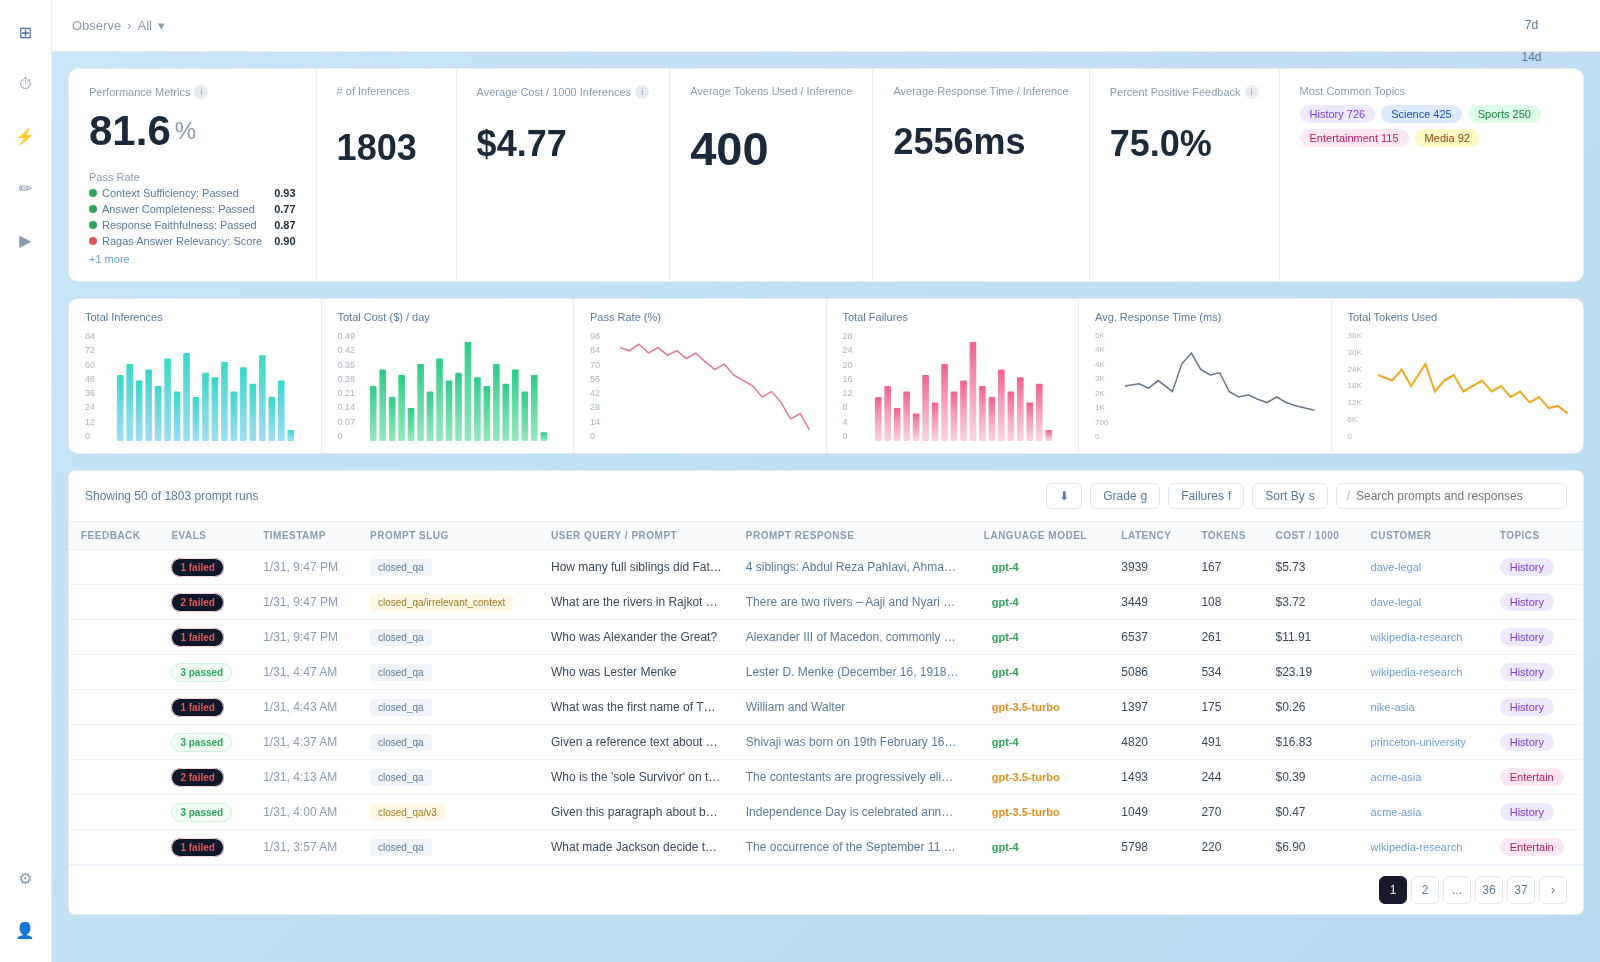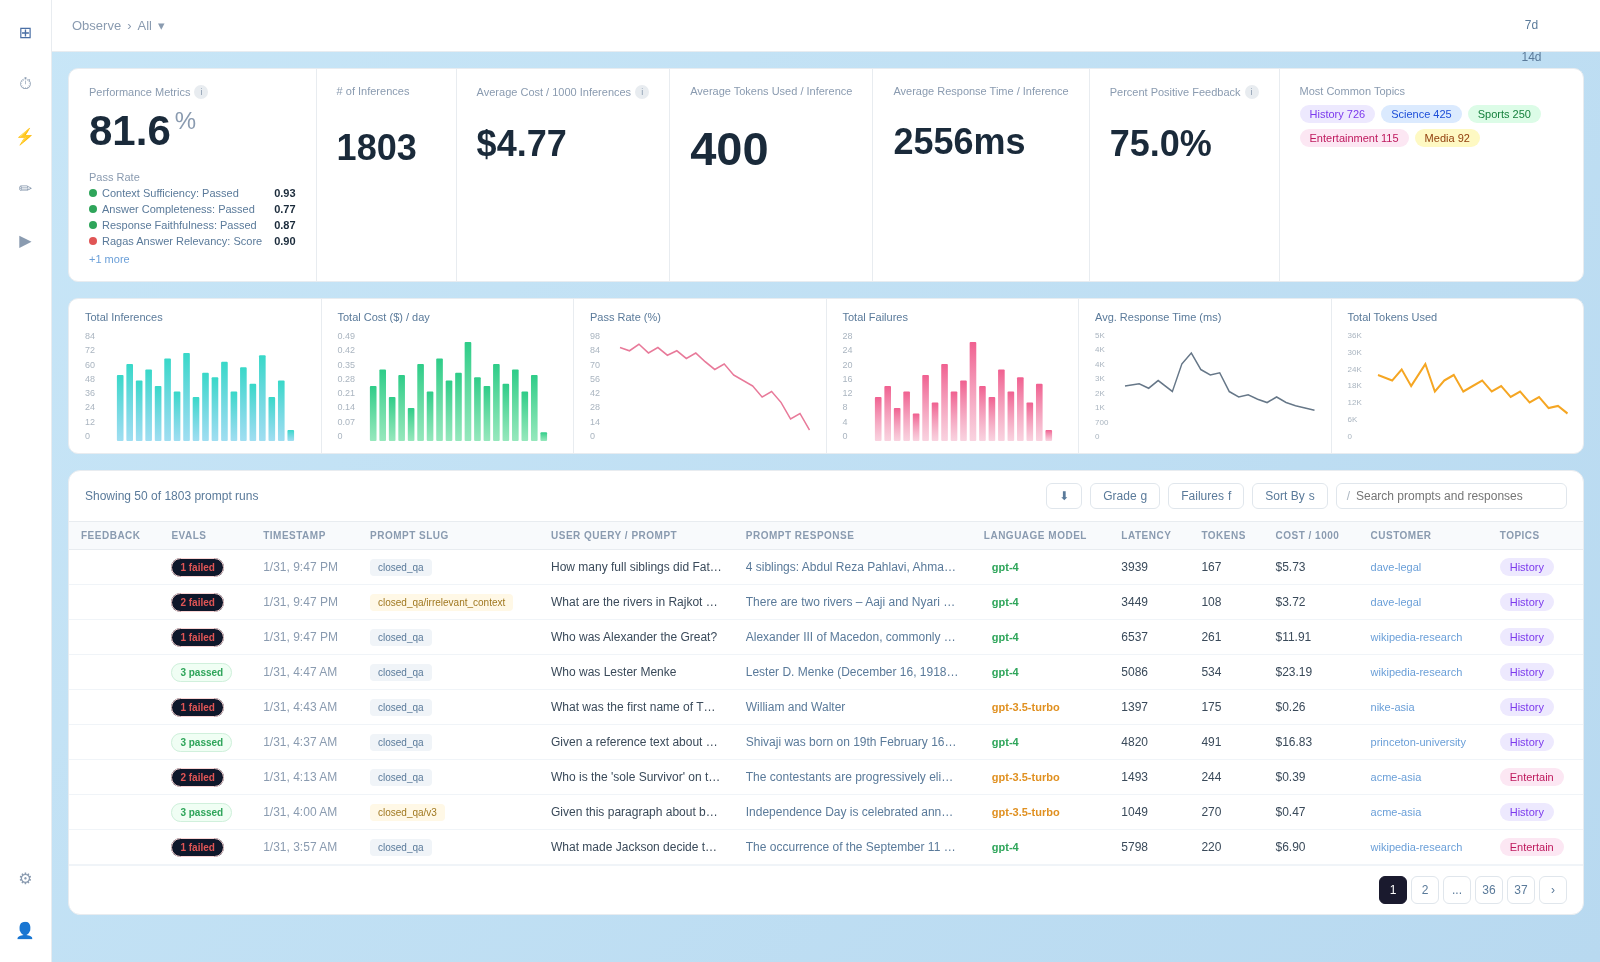--- a/index.html
+++ b/index.html
@@ -196,21 +196,21 @@
     .chart-inner {
       position: absolute;
       left: 30px;
       right: 0;
       top: 0;
       bottom: 0;
     }
     
     .table-section {
       background: #fff;
-      border-radius: 12px;
+      border-radius: 7px;
       border: 1px solid #e8ecf0;
       overflow: hidden;
     }
     .table-toolbar {
       padding: 12px 16px;
       display: flex;
       align-items: center;
       justify-content: space-between;
       border-bottom: 1px solid #e8ecf0;
     }
@@ -380,21 +380,21 @@
   </div>
 
   <div class="dashboard">
 
     <div class="metrics-row">
 
       <div class="metric-section pass-rate-section">
         <div class="metric-title">
           Performance Metrics <span style="background:#e8ecf0;border-radius:50%;width:14px;height:14px;display:inline-flex;align-items:center;justify-content:center;font-size:9px;color:#8a9bb0;">i</span>
         </div>
-        <div style="display:flex;align-items:flex-start;gap:4px;margin-bottom:0;">
+        <div style="display:flex;align-items:center;gap:4px;margin-bottom:0;">
           <span class="pass-rate-value">81.6</span>
           <span class="pass-rate-pct">%</span>
         </div>
         <div class="metric-sub">Pass Rate</div>
         <div class="evals-list">
           <div class="eval-item">
             <div style="display:flex;align-items:center;gap:5px;">
               <div class="eval-dot" style="background:#2ea55a"></div>
               <span>Context Sufficiency: Passed</span>
             </div>

